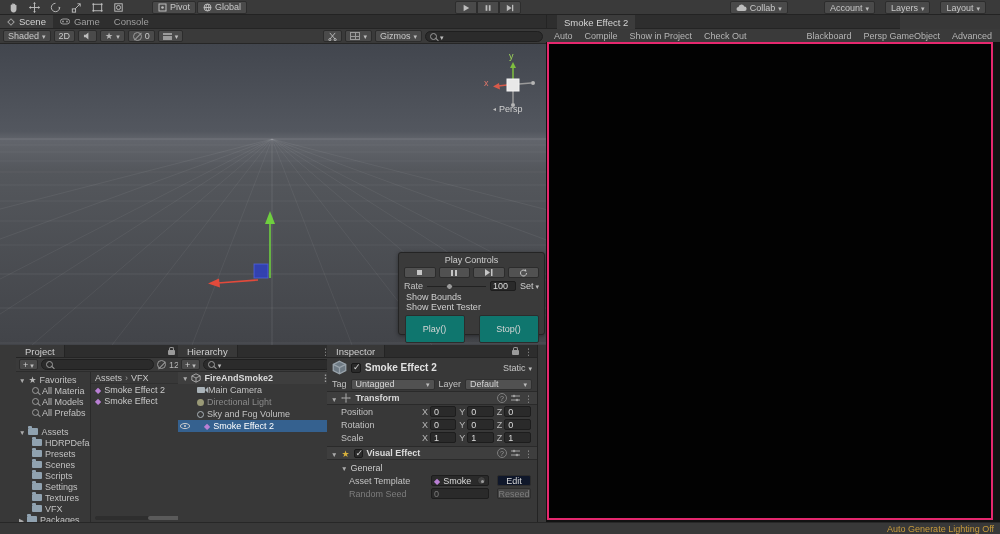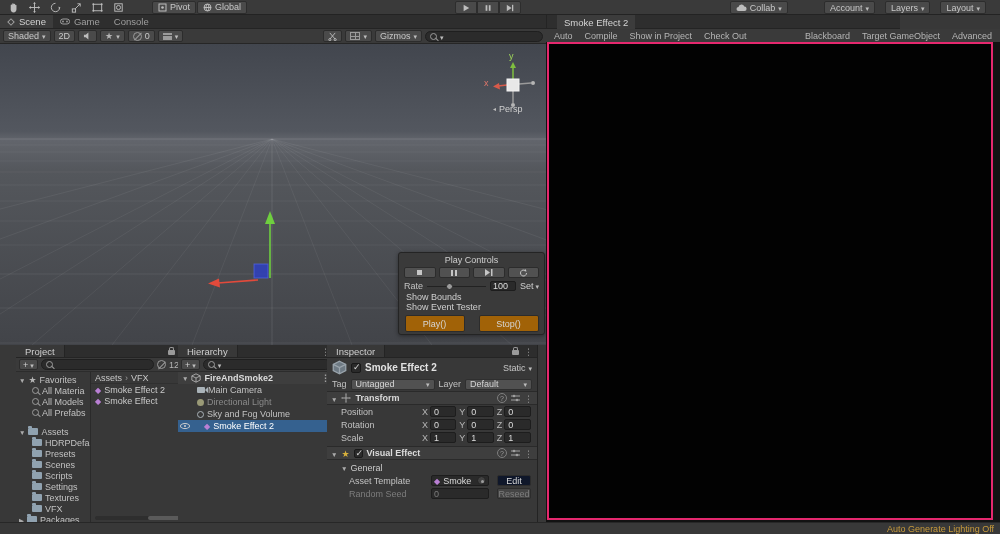--- a/index.html
+++ b/index.html
@@ -80,21 +80,21 @@
   .pc-btn{flex:1;height:11px;background:#515151;border:1px solid #2c2c2c;border-radius:2px;display:flex;align-items:center;justify-content:center}
   .pc-sq{width:5px;height:5px;background:#c6c6c6}
   .pc-bars{width:6px;height:6px;border-left:2px solid #c6c6c6;border-right:2px solid #c6c6c6}
   .pc-raterow{display:flex;align-items:center;gap:4px;height:12px}
   .pc-track{flex:1;height:1px;background:#222;position:relative}
   .pc-handle{position:absolute;left:32%;top:-3px;width:7px;height:7px;border-radius:50%;background:#9c9c9c;border:1px solid #2a2a2a}
   .pc-num{width:26px;height:10px;background:#2a2a2a;border:1px solid #1d1d1d;border-radius:2px;padding:0 2px;color:#ddd;line-height:9px}
   .pc-set{display:flex;align-items:center;gap:2px;color:#cfcfcf}
   .pc-toggle{height:10px;display:flex;align-items:center;color:#cfcfcf;padding-left:2px}
   .pc-actions{display:flex;justify-content:center;gap:14px;margin-top:3px}
-  .pc-act{width:60px;height:17px;background:#a16207;border:1px solid #2c2c2c;border-radius:2px;display:flex;align-items:center;justify-content:center;color:#d6d6d6}
+  .pc-act{width:60px;height:28px;background:#0f766e;border:1px solid #2c2c2c;border-radius:2px;display:flex;align-items:center;justify-content:center;color:#d6d6d6}
   
   .panel{position:absolute;top:345px;height:177px;background:#383838;border-right:1px solid #232323;overflow:hidden}
   .ptabbar{height:13px;background:#2d2d2d;border-bottom:1px solid #242424;display:flex;align-items:stretch}
   .ptab{padding:0 9px;background:#383838;display:flex;align-items:center;font-size:9.5px;color:#cfcfcf;border-right:1px solid #242424;flex:none}
   .ptabicons{margin-left:auto;display:flex;align-items:center;gap:5px;padding-right:4px}
   .ptoolbar{height:14px;display:flex;align-items:center;gap:3px;padding:0 3px;background:#3a3a3a;border-bottom:1px solid #2c2c2c}
   .addbtn{height:11px;padding:0 3px;display:flex;align-items:center;gap:2px;background:#4a4a4a;border:1px solid #2c2c2c;border-radius:2px;font-size:9px;color:#d0d0d0;flex:none}
   .searchsm{height:11px;flex:1;background:#2b2b2b;border:1px solid #1f1f1f;border-radius:6px;display:flex;align-items:center;gap:3px;padding:0 4px;min-width:0}
   
   .pbody{display:flex;height:150px}
@@ -717,21 +717,21 @@
 </div>
 
 <div class="vfxpanel">
   <div class="vfxbar">
     <span>Auto</span>
     <span>Compile</span>
     <span>Show in Project</span>
     <span>Check Out</span>
     <div class="rgrp">
       <span>Blackboard</span>
-      <span>Target GameObject</span>
+      <span>Persp GameObject</span>
       <span>Advanced</span>
     </div>
   </div>
   <div class="vfxcanvas"></div>
 </div>
 
 <div class="statusbar">
   <span class="lighting">Auto Generate Lighting Off</span>
 </div>
 

